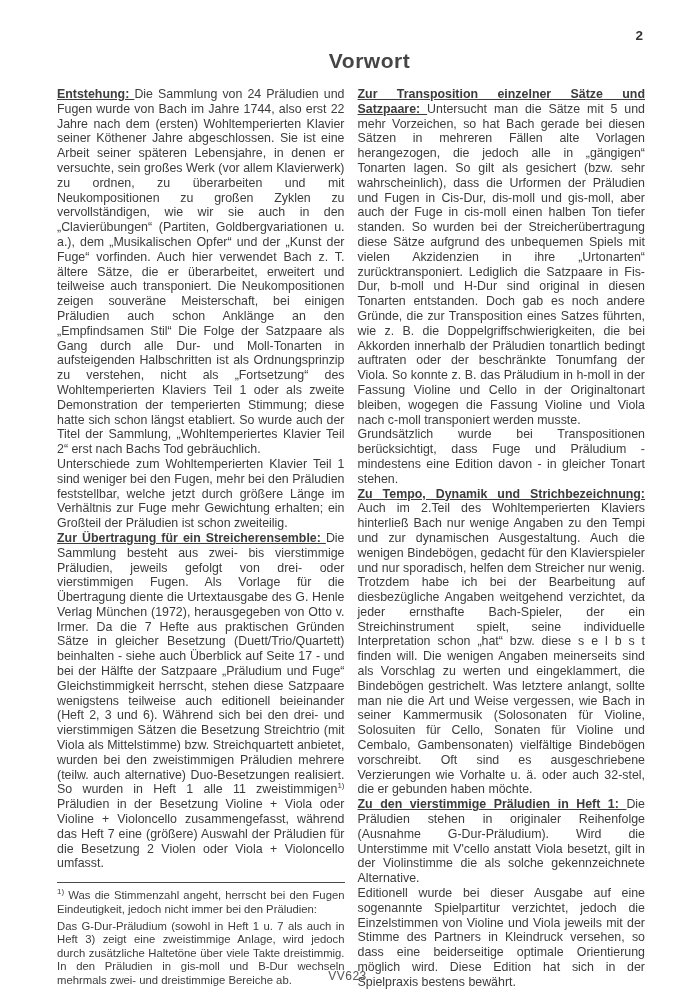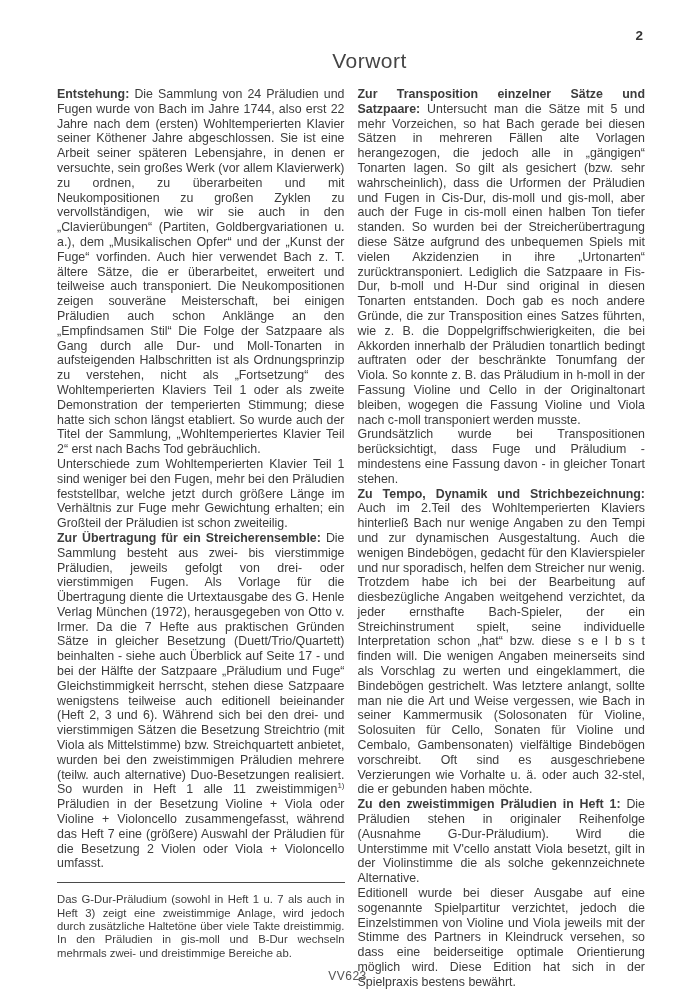--- a/index.html
+++ b/index.html
@@ -25,40 +25,40 @@
     font-size: 13.5px;
     font-weight: bold;
     color: #353535;
   }
   .title {
     margin: 0;
     padding-top: 50px;
     text-align: center;
     font-size: 21px;
     line-height: 22px;
-    font-weight: normal;
+    font-weight: bold;
     color: #454545;
     letter-spacing: 0.5px;
     padding-left: 44px;
   }
   .content {
     display: flex;
     gap: 13px;
     margin: 15px 50px 0 57px;
   }
   .col { flex: 1 1 0; min-width: 0; }
   .paras p {
     margin: 0;
     text-align: justify;
     font-size: 12.4px;
     line-height: 14.8px;
     color: #3c3c3c;
   }
   .paras p.gap { }
-  .b { font-weight: bold; }
+  .b { font-weight: bold; text-decoration: underline; }
   .i { }
   sup {
     font-size: 8px;
     line-height: 0;
     vertical-align: super;
   }
   .footnote {
     margin-top: 11px;
     border-top: 1px solid #4a4a4a;
     padding-top: 6px;
@@ -91,30 +91,31 @@
 
   <div class="content">
     <div class="col">
       <div class="paras" id="left-paras">
           <p><span class="b">Entstehung: </span><span>Die Sammlung von 24 Präludien und Fugen wurde von Bach im Jahre 1744, also erst 22 Jahre nach dem (ersten) Wohltemperierten Klavier seiner Köthener Jahre abgeschlossen. Sie ist eine Arbeit seiner späteren Lebensjahre, in denen er versuchte, sein großes Werk (vor allem Klavierwerk) zu ordnen, zu überarbeiten und mit Neukompositionen zu großen Zyklen zu vervollständigen, wie wir sie auch in den „Clavierübungen“ (Partiten, Goldbergvariationen u. a.), dem „Musikalischen Opfer“ und der „Kunst der Fuge“ vorfinden. Auch hier verwendet Bach z. T. ältere Sätze, die er überarbeitet, erweitert und teilweise auch transponiert. Die Neukompositionen zeigen souveräne Meisterschaft, bei einigen Präludien auch schon Anklänge an den „Empfindsamen Stil“ Die Folge der Satzpaare als Gang durch alle Dur- und Moll-Tonarten in aufsteigenden Halbschritten ist als Ordnungsprinzip zu verstehen, nicht als „Fortsetzung“ des Wohltemperierten Klaviers Teil 1 oder als zweite Demonstration der temperierten Stimmung; diese hatte sich schon längst etabliert. So wurde auch der Titel der Sammlung, „Wohltemperiertes Klavier Teil 2“ erst nach Bachs Tod gebräuchlich.</span></p>
           <p class="gap"><span>Unterschiede zum Wohltemperierten Klavier Teil 1 sind weniger bei den Fugen, mehr bei den Präludien feststellbar, welche jetzt durch größere Länge im Verhältnis zur Fuge mehr Gewichtung erhalten; ein Großteil der Präludien ist schon zweiteilig.</span></p>
           <p class="gap"><span class="b">Zur Übertragung für ein Streicherensemble: </span><span>Die Sammlung besteht aus zwei- bis vierstimmige Präludien, jeweils gefolgt von drei- oder vierstimmigen Fugen. Als Vorlage für die Übertragung diente die Urtextausgabe des G. Henle Verlag München (1972), herausgegeben von Otto v. Irmer. Da die 7 Hefte aus praktischen Gründen Sätze in gleicher Besetzung (Duett/Trio/Quartett) beinhalten - siehe auch Überblick auf Seite 17 - und bei der Hälfte der Satzpaare „Präludium und Fuge“ Gleichstimmigkeit herrscht, stehen diese Satzpaare wenigstens teilweise auch editionell beieinander (Heft 2, 3 und 6). Während sich bei den drei- und vierstimmigen Sätzen die Besetzung Streichtrio (mit Viola als Mittelstimme) bzw. Streichquartett anbietet, wurden bei den zweistimmigen Präludien mehrere (teilw. auch alternative) Duo-Besetzungen realisiert. So wurden in Heft 1 alle 11 zweistimmigen</span><sup>1)</sup><span> Präludien in der Besetzung </span><span class="i">Violine + Viola</span><span> oder </span><span class="i">Violine + Violoncello</span><span> zusammengefasst, während das Heft 7 eine (größere) Auswahl der Präludien für die Besetzung </span><span class="i">2 Violen</span><span> oder </span><span class="i">Viola + Violoncello</span><span> umfasst.</span></p>
         </div>
       <div class="footnote">
         <div id="footnote-paras">
+            <p><sup>1)</sup><span> Was die Stimmenzahl angeht, herrscht bei den Fugen Eindeutigkeit, jedoch nicht immer bei den Präludien:</span></p>
             <p class="gap"><span>Das G-Dur-Präludium (sowohl in Heft 1 u. 7 als auch in Heft 3) zeigt eine zweistimmige Anlage, wird jedoch durch zusätzliche Haltetöne über viele Takte dreistimmig. In den Präludien in gis-moll und B-Dur wechseln mehrmals zwei- und dreistimmige Bereiche ab.</span></p>
           </div>
       </div>
     </div>
     <div class="col">
       <div class="paras" id="right-paras">
           <p><span class="b">Zur Transposition einzelner Sätze und Satzpaare: </span><span>Untersucht man die Sätze mit 5 und mehr Vorzeichen, so hat Bach gerade bei diesen Sätzen in mehreren Fällen alte Vorlagen herangezogen, die jedoch alle in „gängigen“ Tonarten lagen. So gilt als gesichert (bzw. sehr wahrscheinlich), dass die Urformen der Präludien und Fugen in Cis-Dur, dis-moll und gis-moll, aber auch der Fuge in cis-moll einen halben Ton tiefer standen. So wurden bei der Streicherübertragung diese Sätze aufgrund des unbequemen Spiels mit vielen Akzidenzien in ihre „Urtonarten“ zurücktransponiert. Lediglich die Satzpaare in Fis-Dur, b-moll und H-Dur sind original in diesen Tonarten entstanden. Doch gab es noch andere Gründe, die zur Transposition eines Satzes führten, wie z. B. die Doppelgriffschwierigkeiten, die bei Akkorden innerhalb der Präludien tonartlich bedingt auftraten oder der beschränkte Tonumfang der Viola. So konnte z. B. das Präludium in h-moll in der Fassung </span><span class="i">Violine und Cello</span><span> in der Originaltonart bleiben, wogegen die Fassung </span><span class="i">Violine und Viola</span><span> nach c-moll transponiert werden musste.</span></p>
-          <p><span>Grundsätzlich wurde bei Transpositionen berücksichtigt, dass Fuge und Präludium - mindestens eine Fassung davon - in gleicher Tonart stehen.</span></p>
+          <p><span>Grundsätzlich wurde bei Transpositionen berücksichtigt, dass Fuge und Präludium - mindestens eine Edition davon - in gleicher Tonart stehen.</span></p>
           <p class="gap"><span class="b">Zu Tempo, Dynamik und Strichbezeichnung: </span><span>Auch im 2.Teil des Wohltemperierten Klaviers hinterließ Bach nur wenige Angaben zu den Tempi und zur dynamischen Ausgestaltung. Auch die wenigen Bindebögen, gedacht für den Klavierspieler und nur sporadisch, helfen dem Streicher nur wenig. Trotzdem habe ich bei der Bearbeitung auf diesbezügliche Angaben weitgehend verzichtet, da jeder ernsthafte Bach-Spieler, der ein Streichinstrument spielt, seine individuelle Interpretation schon „hat“ bzw. diese s e l b s t  finden will. Die wenigen Angaben meinerseits sind als Vorschlag zu werten und eingeklammert, die Bindebögen gestrichelt. Was letztere anlangt, sollte man nie die Art und Weise vergessen, wie Bach in seiner Kammermusik (Solosonaten für Violine, Solosuiten für Cello, Sonaten für Violine und Cembalo, Gambensonaten) vielfältige Bindebögen vorschreibt. Oft sind es ausgeschriebene Verzierungen wie Vorhalte u. ä. oder auch 32-stel, die er gebunden haben möchte.</span></p>
-          <p class="gap"><span class="b">Zu den zweistimmigen Präludien in Heft 1: </span><span>Die Präludien stehen in originaler Reihenfolge (Ausnahme G-Dur-Präludium). Wird die Unterstimme mit V'cello anstatt Viola besetzt, gilt in der Violinstimme die als solche gekennzeichnete Alternative.</span></p>
+          <p class="gap"><span class="b">Zu den vierstimmige Präludien in Heft 1: </span><span>Die Präludien stehen in originaler Reihenfolge (Ausnahme G-Dur-Präludium). Wird die Unterstimme mit V'cello anstatt Viola besetzt, gilt in der Violinstimme die als solche gekennzeichnete Alternative.</span></p>
           <p><span>Editionell wurde bei dieser Ausgabe auf eine sogenannte Spielpartitur verzichtet, jedoch die Einzelstimmen von Violine und Viola jeweils mit der Stimme des Partners in Kleindruck versehen, so dass eine beiderseitige optimale Orientierung möglich wird. Diese Edition hat sich in der Spielpraxis bestens bewährt.</span></p>
         </div>
 
     </div>
   </div>
 
   <div class="footer">VV623</div>
 </div>
 
 </body></html>

